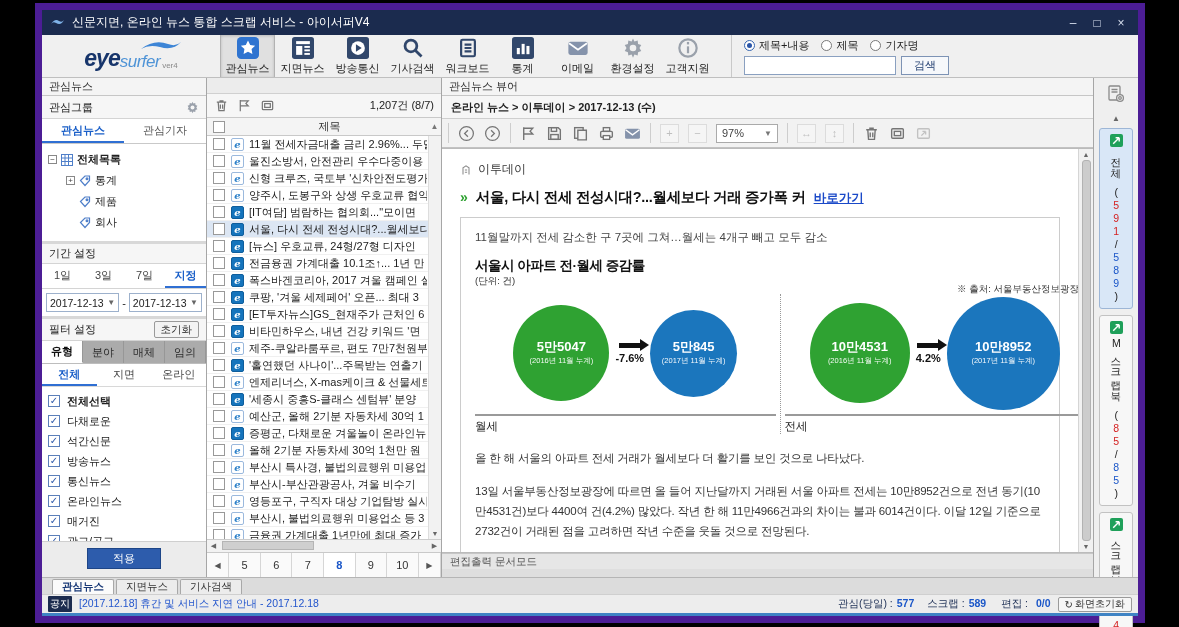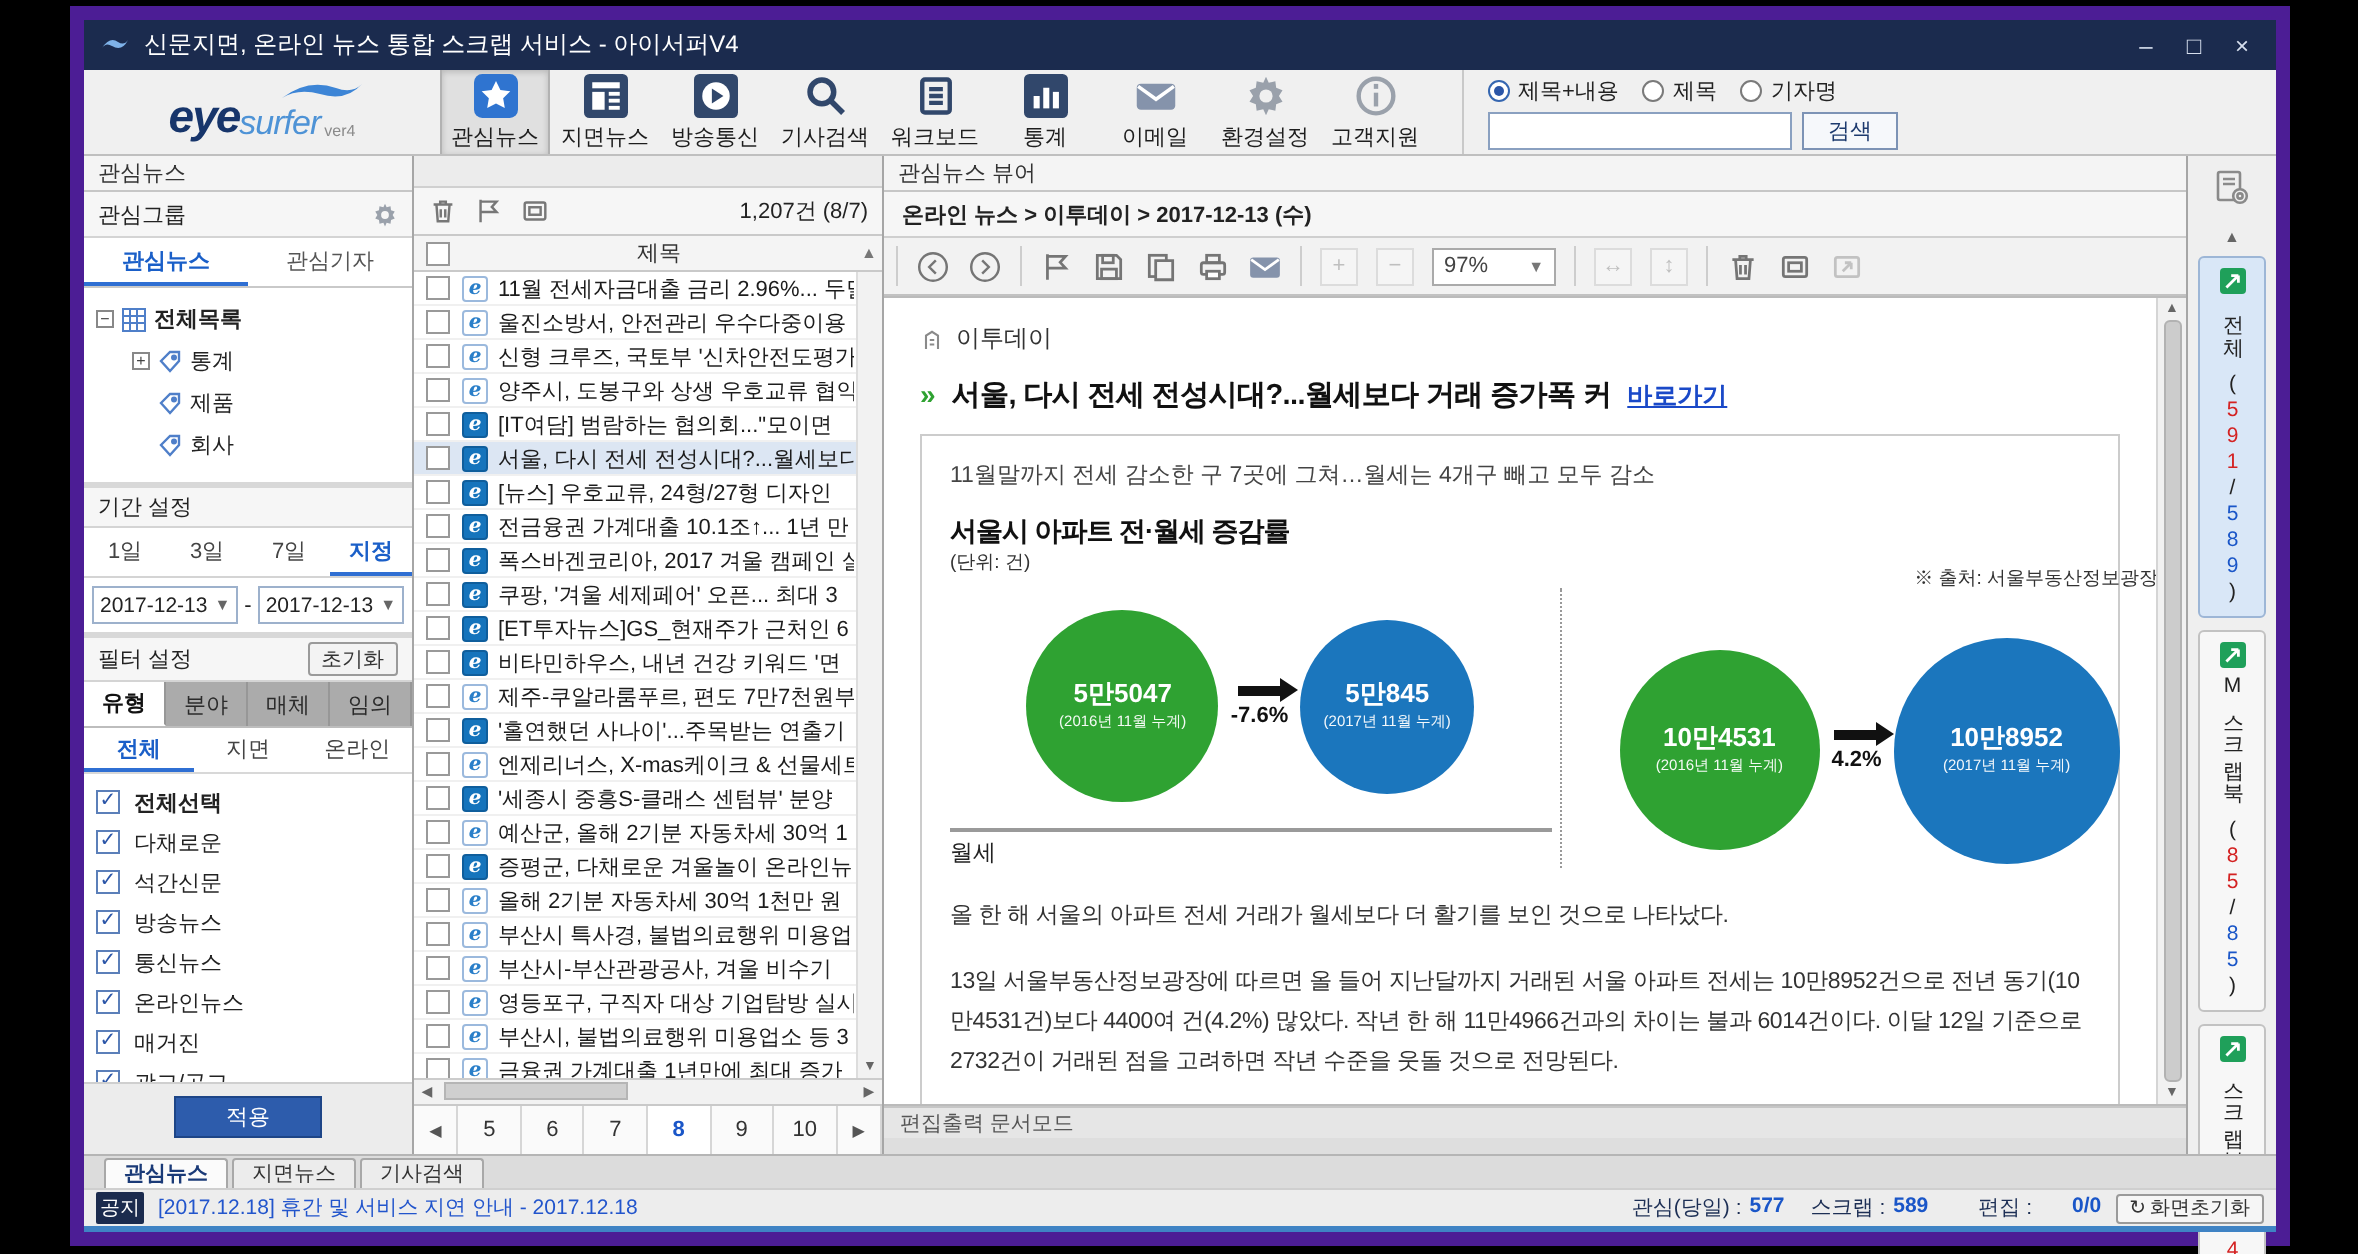--- a/index.html
+++ b/index.html
@@ -783,20 +783,21 @@
                       </div>
                       <div class="carr">
                         <div class="shaft"></div>
                         <div class="pct">4.2%</div>
                       </div>
                       <div class="bubble" style="height: 113px; width: 113px; background: rgb(27, 118, 189);">
                         <div class="bv">10만8952</div>
                         <div class="bs">(2017년 11월 누계)</div>
                       </div>
                     </div>
+                    <div class="cbase">전세</div>
                   </div>
                 </div>
             </div>
             <div id="paras">
                 <div class="para">올 한 해 서울의 아파트 전세 거래가 월세보다 더 활기를 보인 것으로 나타났다.</div>
                 <div class="para">13일 서울부동산정보광장에 따르면 올 들어 지난달까지 거래된 서울 아파트 전세는 10만8952건으로 전년 동기(10만4531건)보다 4400여 건(4.2%) 많았다. 작년 한 해 11만4966건과의 차이는 불과 6014건이다. 이달 12일 기준으로 2732건이 거래된 점을 고려하면 작년 수준을 웃돌 것으로 전망된다.</div>
                 <div class="para">지역별 11월 누계치 기준으로 작년과 비교하면 종로구가 작년 582건에서 올해 1099건으로 88.8% 증가했다. 종로구는 회사 밀집지역이라는 점을 비춰 봤을 때 직장인들의 수요가 거래로 이어진 것으로 분석되고 있다. 성동구(3976건 → 5060건), 강동구(5178건 → 6455건), 은평구(2693건 → 3256건)도 거래건수 증가율이 20%를 넘었다.</div>
               </div>
           </div>
         </div>
@@ -865,21 +866,21 @@
     <span class="notice-text">[2017.12.18] 휴간 및 서비스 지연 안내 - 2017.12.18</span>
     <span class="stats" id="status-stats">
         <span style="display: flex; gap: 4px; margin-left: 8px;">
           <span>관심(당일) :</span>
           <b>577</b>
         </span>
         <span style="display: flex; gap: 4px; margin-left: 8px;">
           <span>스크랩 :</span>
           <b>589</b>
         </span>
-        <span style="display: flex; gap: 20px; margin-left: 20px;">
+        <span style="display: flex; gap: 8px; margin-left: 10px;">
           <span>편집 :</span>
           <b>0/0</b>
         </span>
       </span>
     <button class="reset2">
         <span>↻</span>
         <span>화면초기화</span>
       </button>
   </div>
   <div class="blueline"></div>

